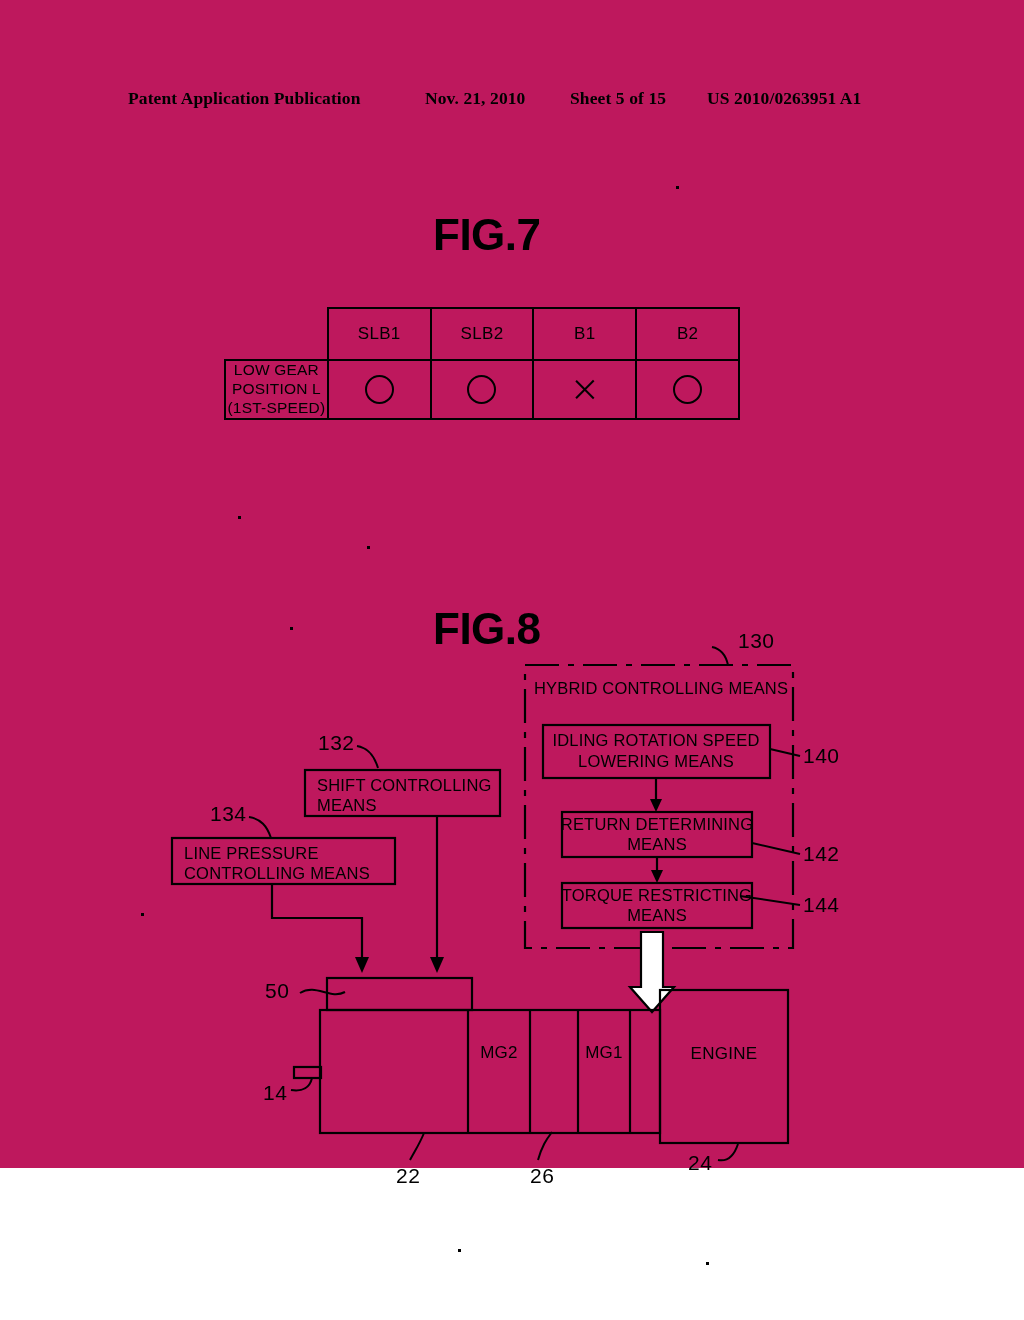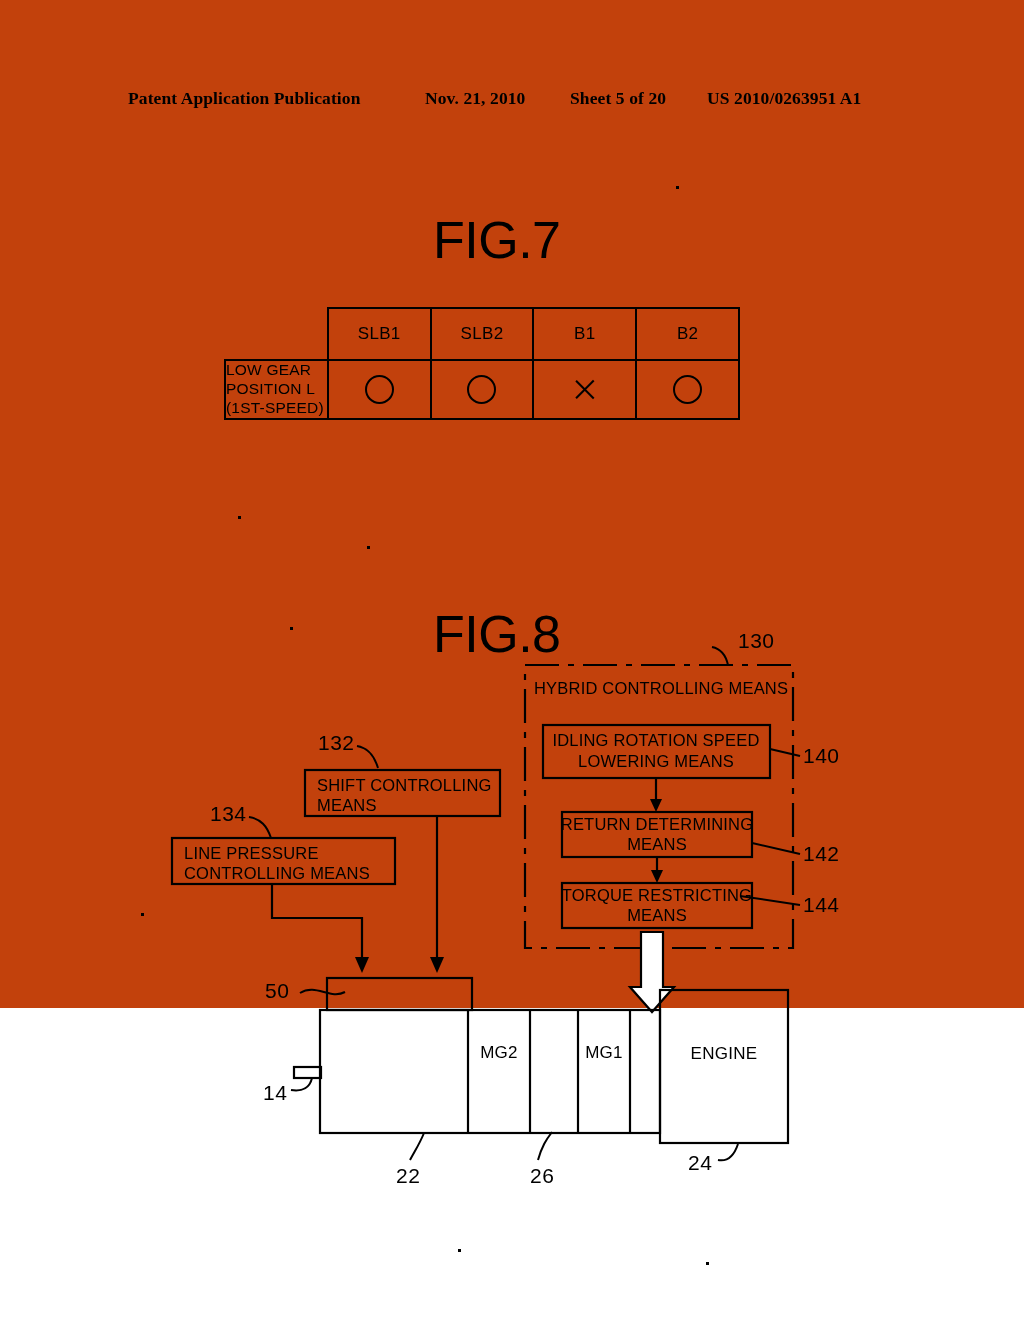--- a/index.html
+++ b/index.html
@@ -11,22 +11,22 @@
     width: 1024px;
     height: 1320px;
     font-family: "Liberation Sans", sans-serif;
     color: #000000;
     position: relative;
     overflow: hidden;
   }
   .page {
     position: relative;
     width: 1024px;
-    height: 1008px;
-    background: #c2410c;
+    height: 1168px;
+    background: #be185d;
   }
   
   .pub-header {
     position: absolute;
     top: 88px;
     left: 0;
     width: 1024px;
     height: 26px;
     font-family: "Liberation Serif", serif;
     font-weight: bold;
@@ -40,22 +40,22 @@
   }
   .hdr-pub   { left: 128px; }
   .hdr-date  { left: 425px; }
   .hdr-sheet { left: 570px; }
   .hdr-num   { left: 707px; }
 
   
   .fig-title {
     position: absolute;
     font-family: "Liberation Sans", sans-serif;
-    font-size: 52px;
-    font-weight: 400;
+    font-size: 44px;
+    font-weight: 700;
     letter-spacing: -0.5px;
     white-space: nowrap;
   }
   #fig7-title { left: 433px; top: 210px; }
   #fig8-title { left: 433px; top: 604px; }
 
   
   .fig7-wrap {
     position: absolute;
     left: 224px;
@@ -74,21 +74,21 @@
     border: 2px solid #000;
     text-align: center;
     vertical-align: middle;
     font-weight: 400;
     padding: 0;
     margin-top: 10px;
   }
   table.gear-table .rowlabel {
     width: 240px;
     height: 56px;
-    text-align: left;
+    text-align: center;
     line-height: 1.22;
     letter-spacing: 0.2px;
     font-size: 15.5px;
   }
   table.gear-table .corner {
     border: none;
     height: 50px;
   }
   table.gear-table .colhead {
     height: 50px;
@@ -146,21 +146,21 @@
   .hollow    { fill: #fff; stroke: #000; stroke-width: 2.2; }
 </style>
 </head>
 <body>
 
 <div class="page">
 
   <div class="pub-header">
     <span class="hdr-pub">Patent Application Publication</span>
     <span class="hdr-date">Nov. 21, 2010</span>
-    <span class="hdr-sheet">Sheet 5 of 20</span>
+    <span class="hdr-sheet">Sheet 5 of 15</span>
     <span class="hdr-num">US 2010/0263951 A1</span>
   </div>
 
   <div class="fig-title" id="fig7-title">FIG.7</div>
 
   <div class="fig7-wrap">
     <table class="gear-table">
       <thead>
         <tr>
           <th class="corner"></th>

